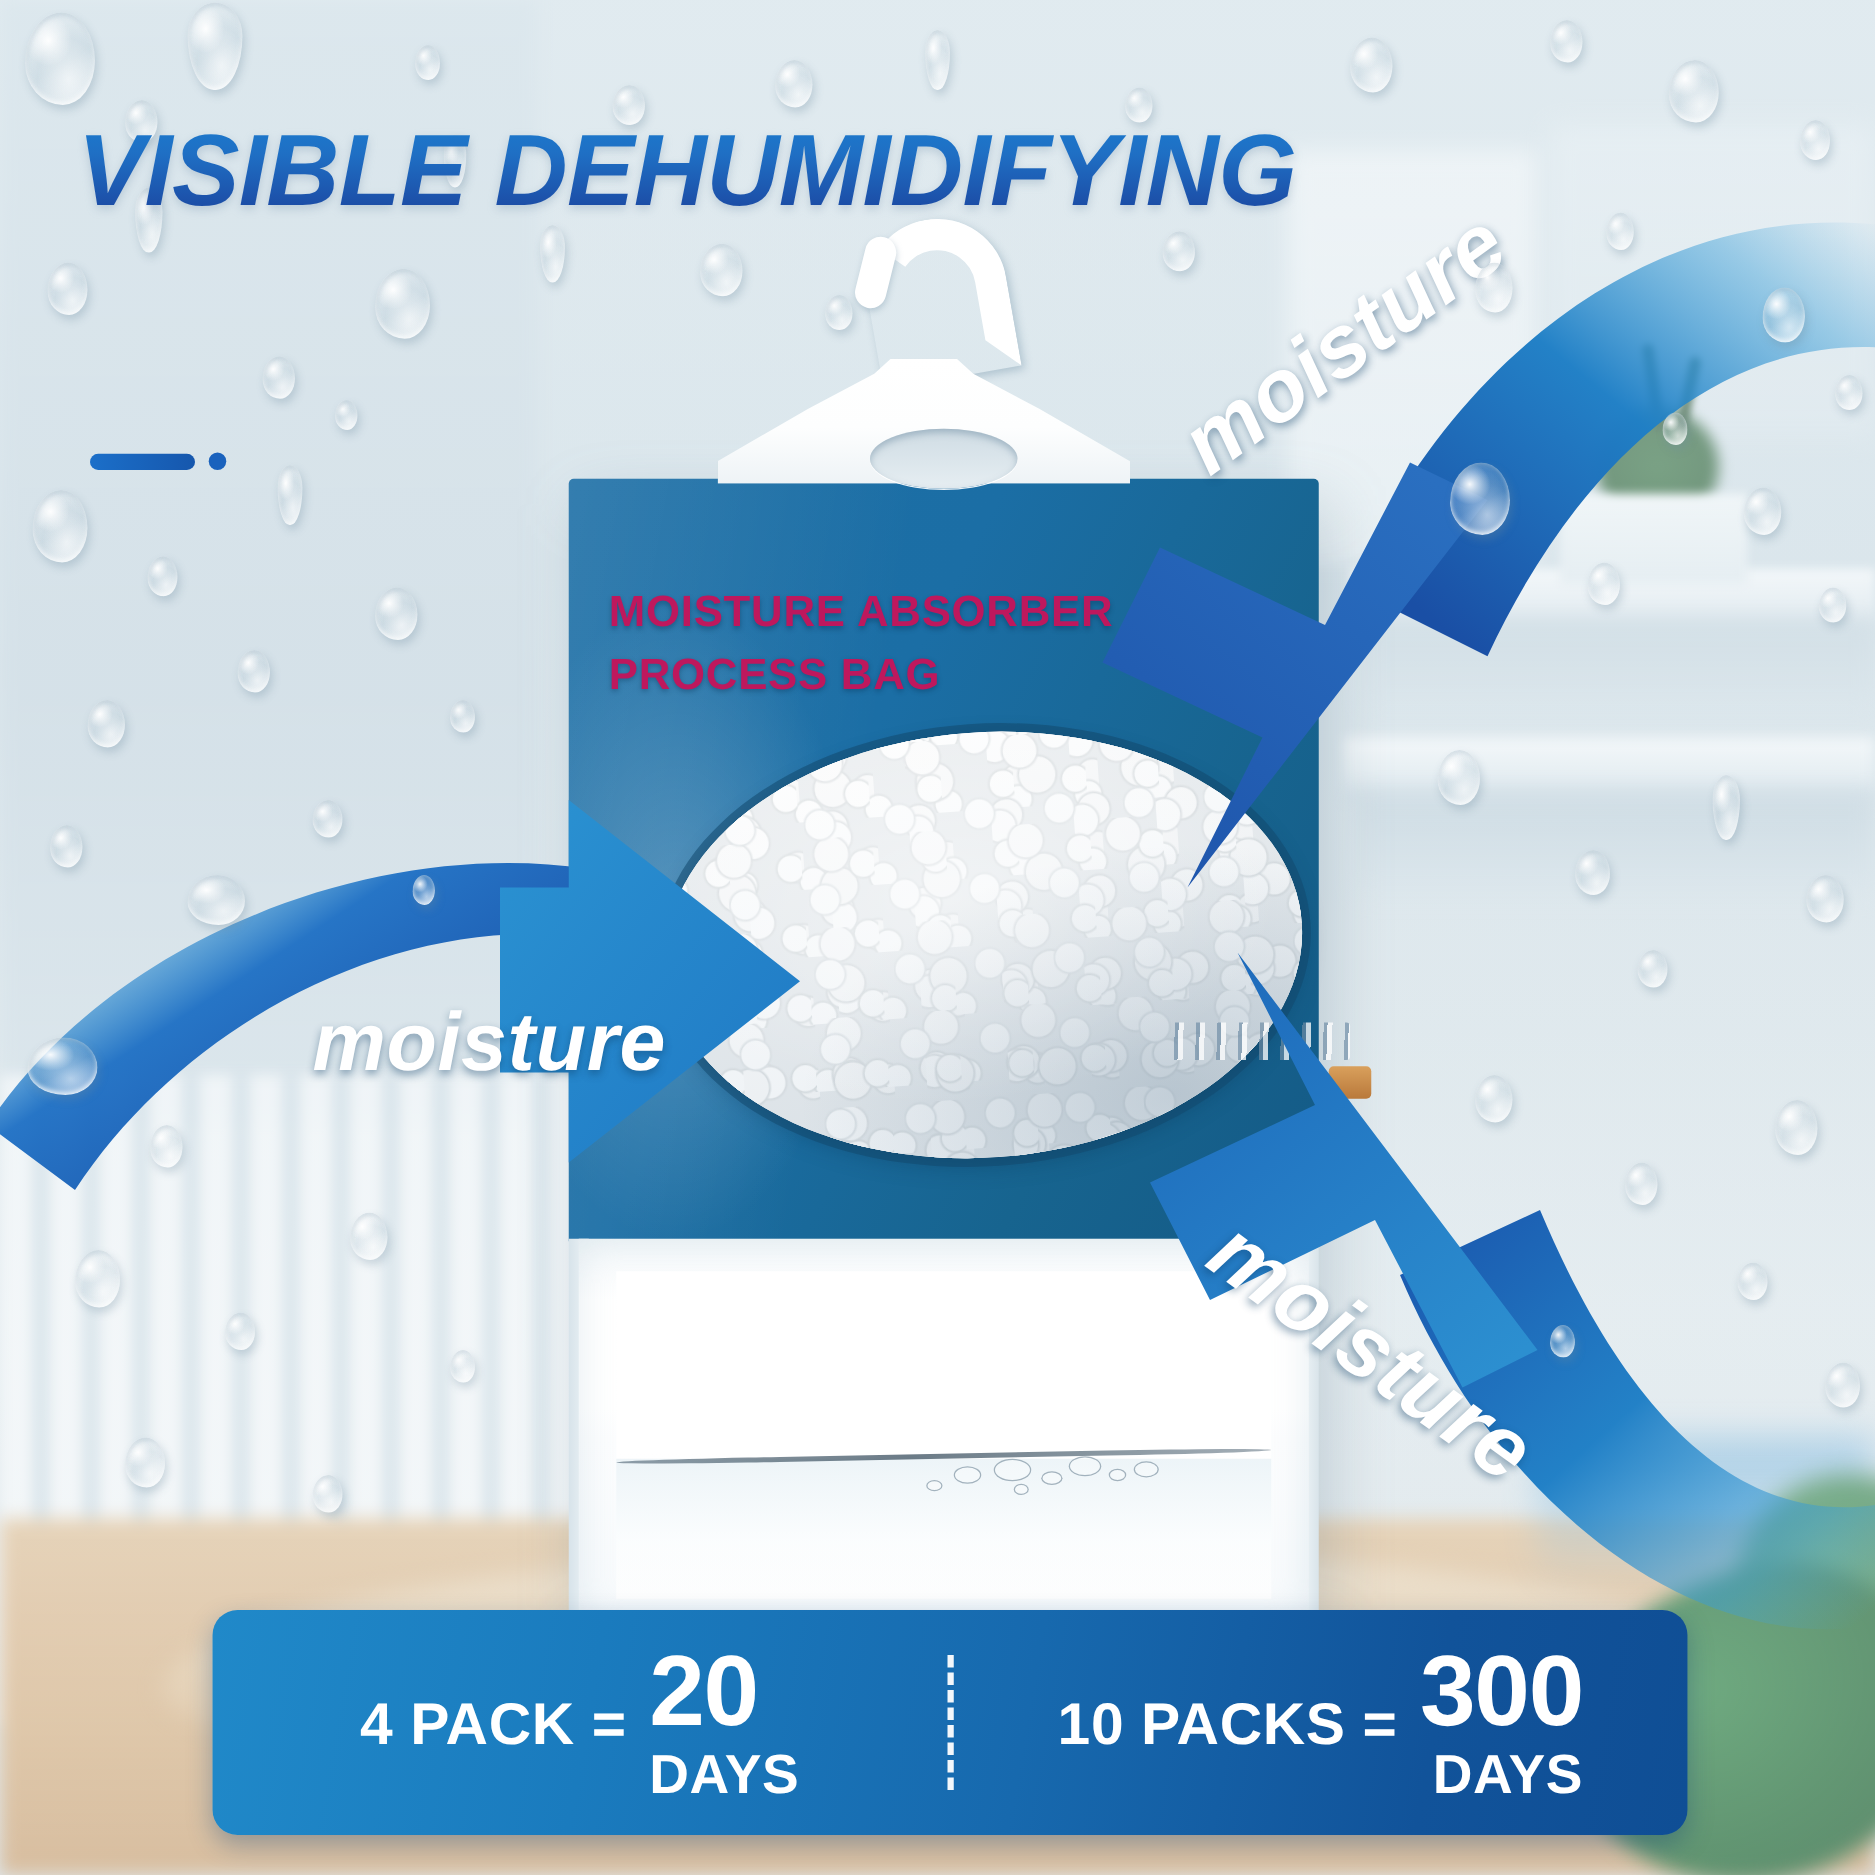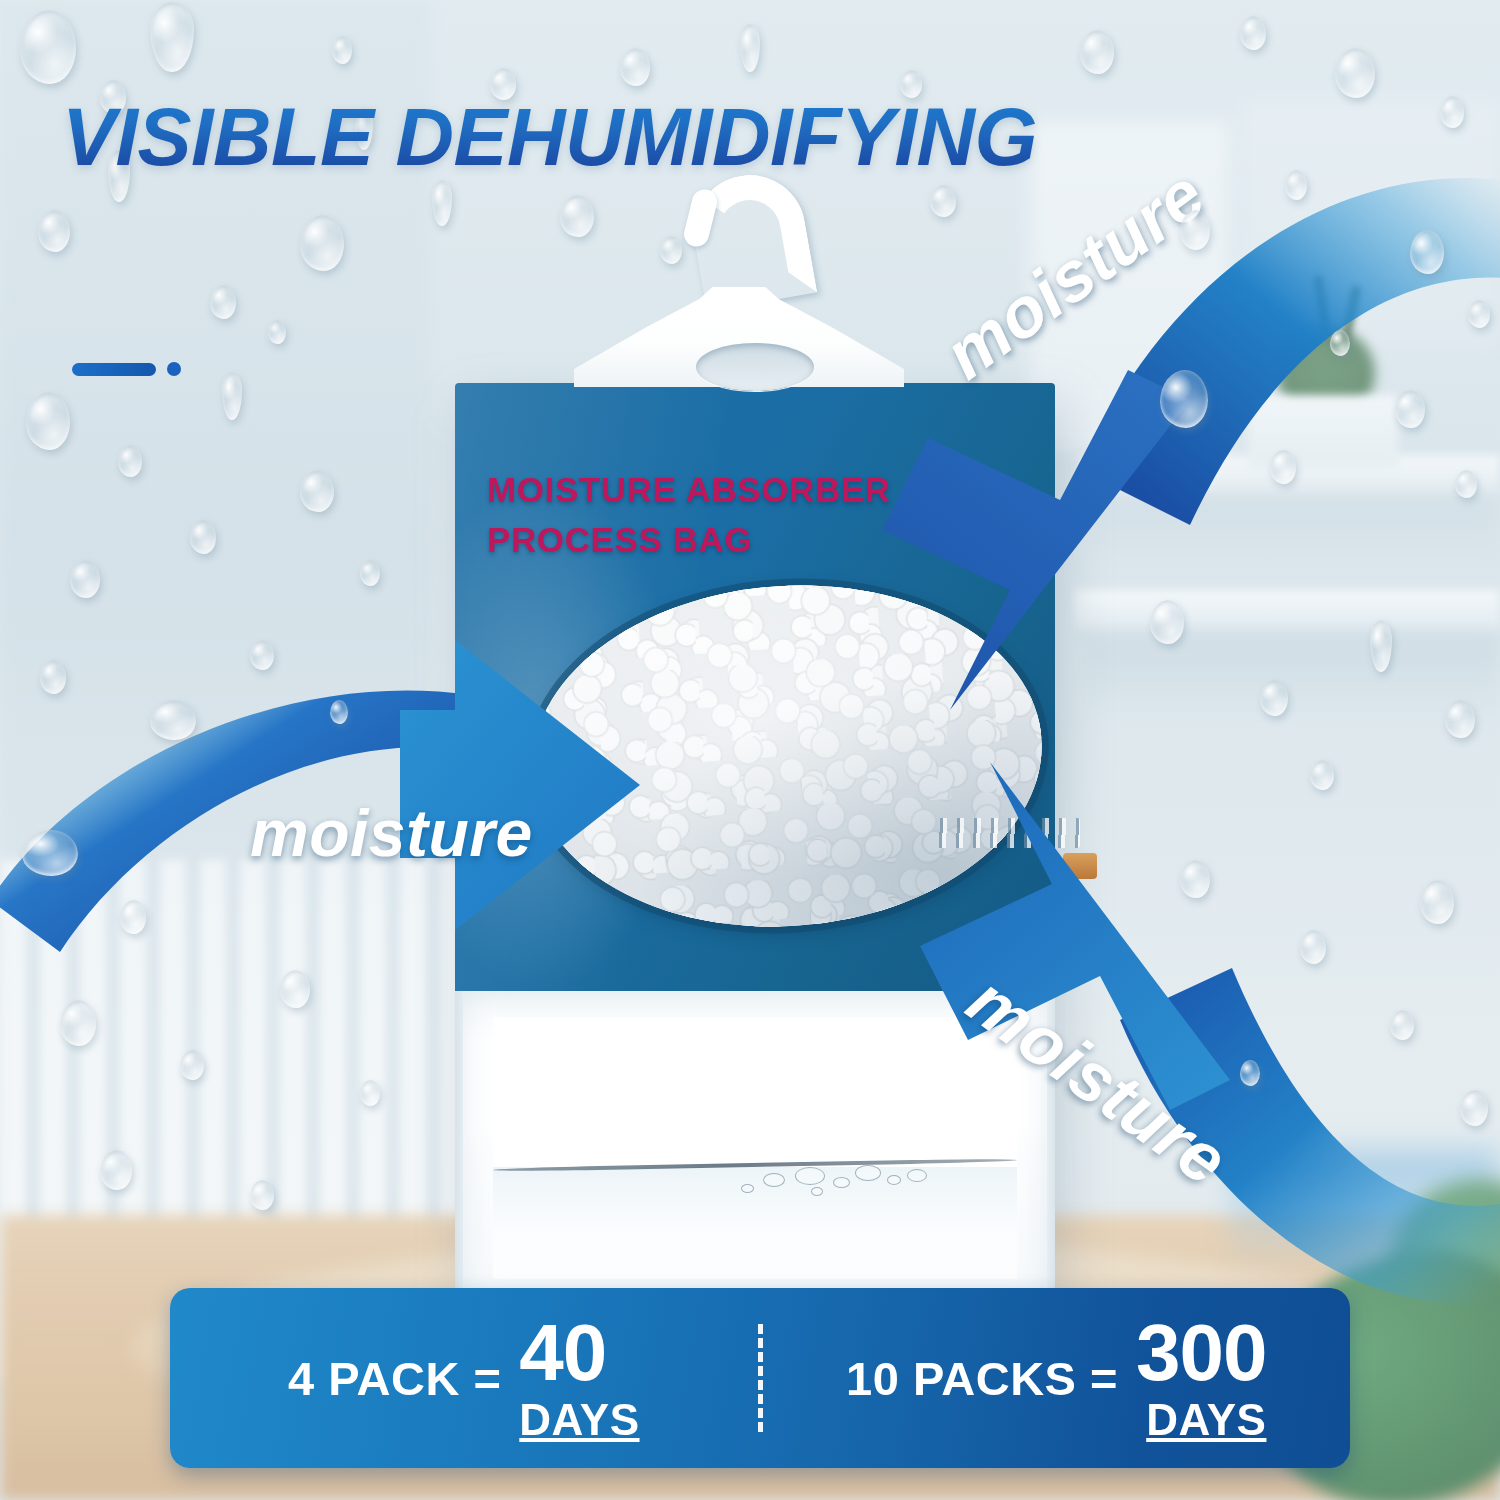--- a/index.html
+++ b/index.html
@@ -328,21 +328,21 @@
   .banner-eq{
     color:#ffffff; font-size:47px; font-weight:bold; letter-spacing:.5px;
     white-space:nowrap;
   }
   .banner-num-wrap{ display:flex; flex-direction:column; align-items:flex-start; line-height:.9; }
   .banner-num{
     color:#ffffff; font-size:80px; font-weight:bold; letter-spacing:-1px;
   }
   .banner-days{
     color:#ffffff; font-size:44px; font-weight:bold; letter-spacing:.5px;
-    align-self:flex-end; margin-top:11px;text-decoration:underline;
+    align-self:flex-end; margin-top:11px;
   }
   .banner-divider{
     width:0; height:108px;
     border-left:5px dashed rgba(255,255,255,.95);
     flex:0 0 auto;
   }
 </style>
 </head>
 <body>
 
@@ -535,21 +535,21 @@
   </div>
   <div id="accent">
     <div class="accent-bar"></div>
     <div class="accent-dot"></div>
   </div>
 
   <div id="banner">
     <div class="banner-half">
       <div class="banner-eq">4 PACK =</div>
       <div class="banner-num-wrap">
-        <div class="banner-num">40</div>
+        <div class="banner-num">20</div>
         <div class="banner-days">DAYS</div>
       </div>
     </div>
     <div class="banner-divider"></div>
     <div class="banner-half">
       <div class="banner-eq">10 PACKS =</div>
       <div class="banner-num-wrap">
         <div class="banner-num">300</div>
         <div class="banner-days">DAYS</div>
       </div>

